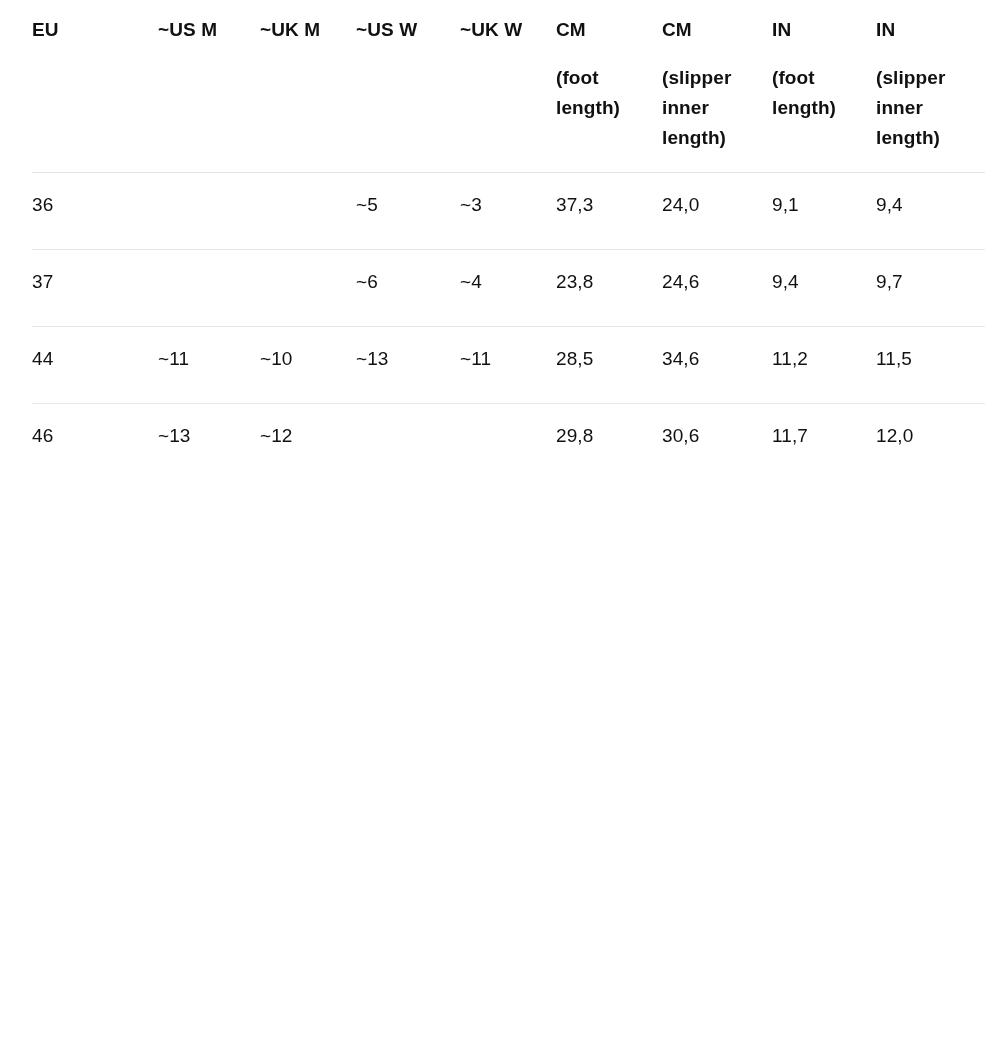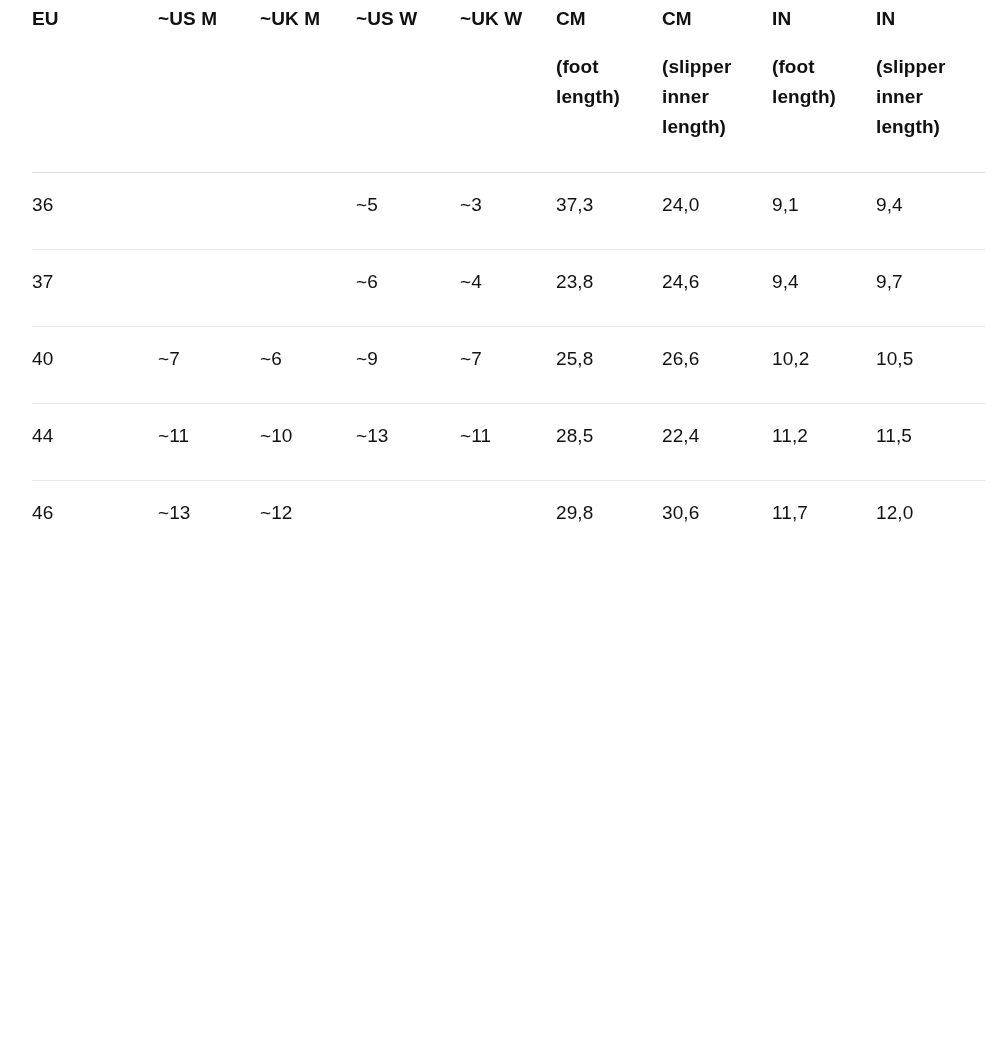--- a/index.html
+++ b/index.html
@@ -50,21 +50,21 @@
     line-height: 30px;
     letter-spacing: 0.1px;
     color: #111111;
     padding: 0 10px 0 0;
     height: 172px;
     box-sizing: border-box;
     border-bottom: 1px solid #e2e2e2;
   }
   thead th .hdr-main {
     display: block;
-    padding-top: 4px;
+    padding-top: 15px;
   }
   thead th .hdr-sub {
     display: block;
     padding-top: 18px;
   }
   thead th .hdr-sub:empty { display: none; }
 
   
   tbody td {
     text-align: left;
@@ -150,38 +150,27 @@
           <td></td>
           <td></td>
           <td>~6</td>
           <td>~4</td>
           <td>23,8</td>
           <td>24,6</td>
           <td>9,4</td>
           <td>9,7</td>
         </tr>
         <tr>
-          <td>40</td>
-          <td>~7</td>
-          <td>~6</td>
-          <td>~9</td>
-          <td>~7</td>
-          <td>25,8</td>
-          <td>26,6</td>
-          <td>10,2</td>
-          <td>10,5</td>
-        </tr>
-        <tr>
           <td>44</td>
           <td>~11</td>
           <td>~10</td>
           <td>~13</td>
           <td>~11</td>
           <td>28,5</td>
-          <td>22,4</td>
+          <td>34,6</td>
           <td>11,2</td>
           <td>11,5</td>
         </tr>
         <tr>
           <td>46</td>
           <td>~13</td>
           <td>~12</td>
           <td></td>
           <td></td>
           <td>29,8</td>

